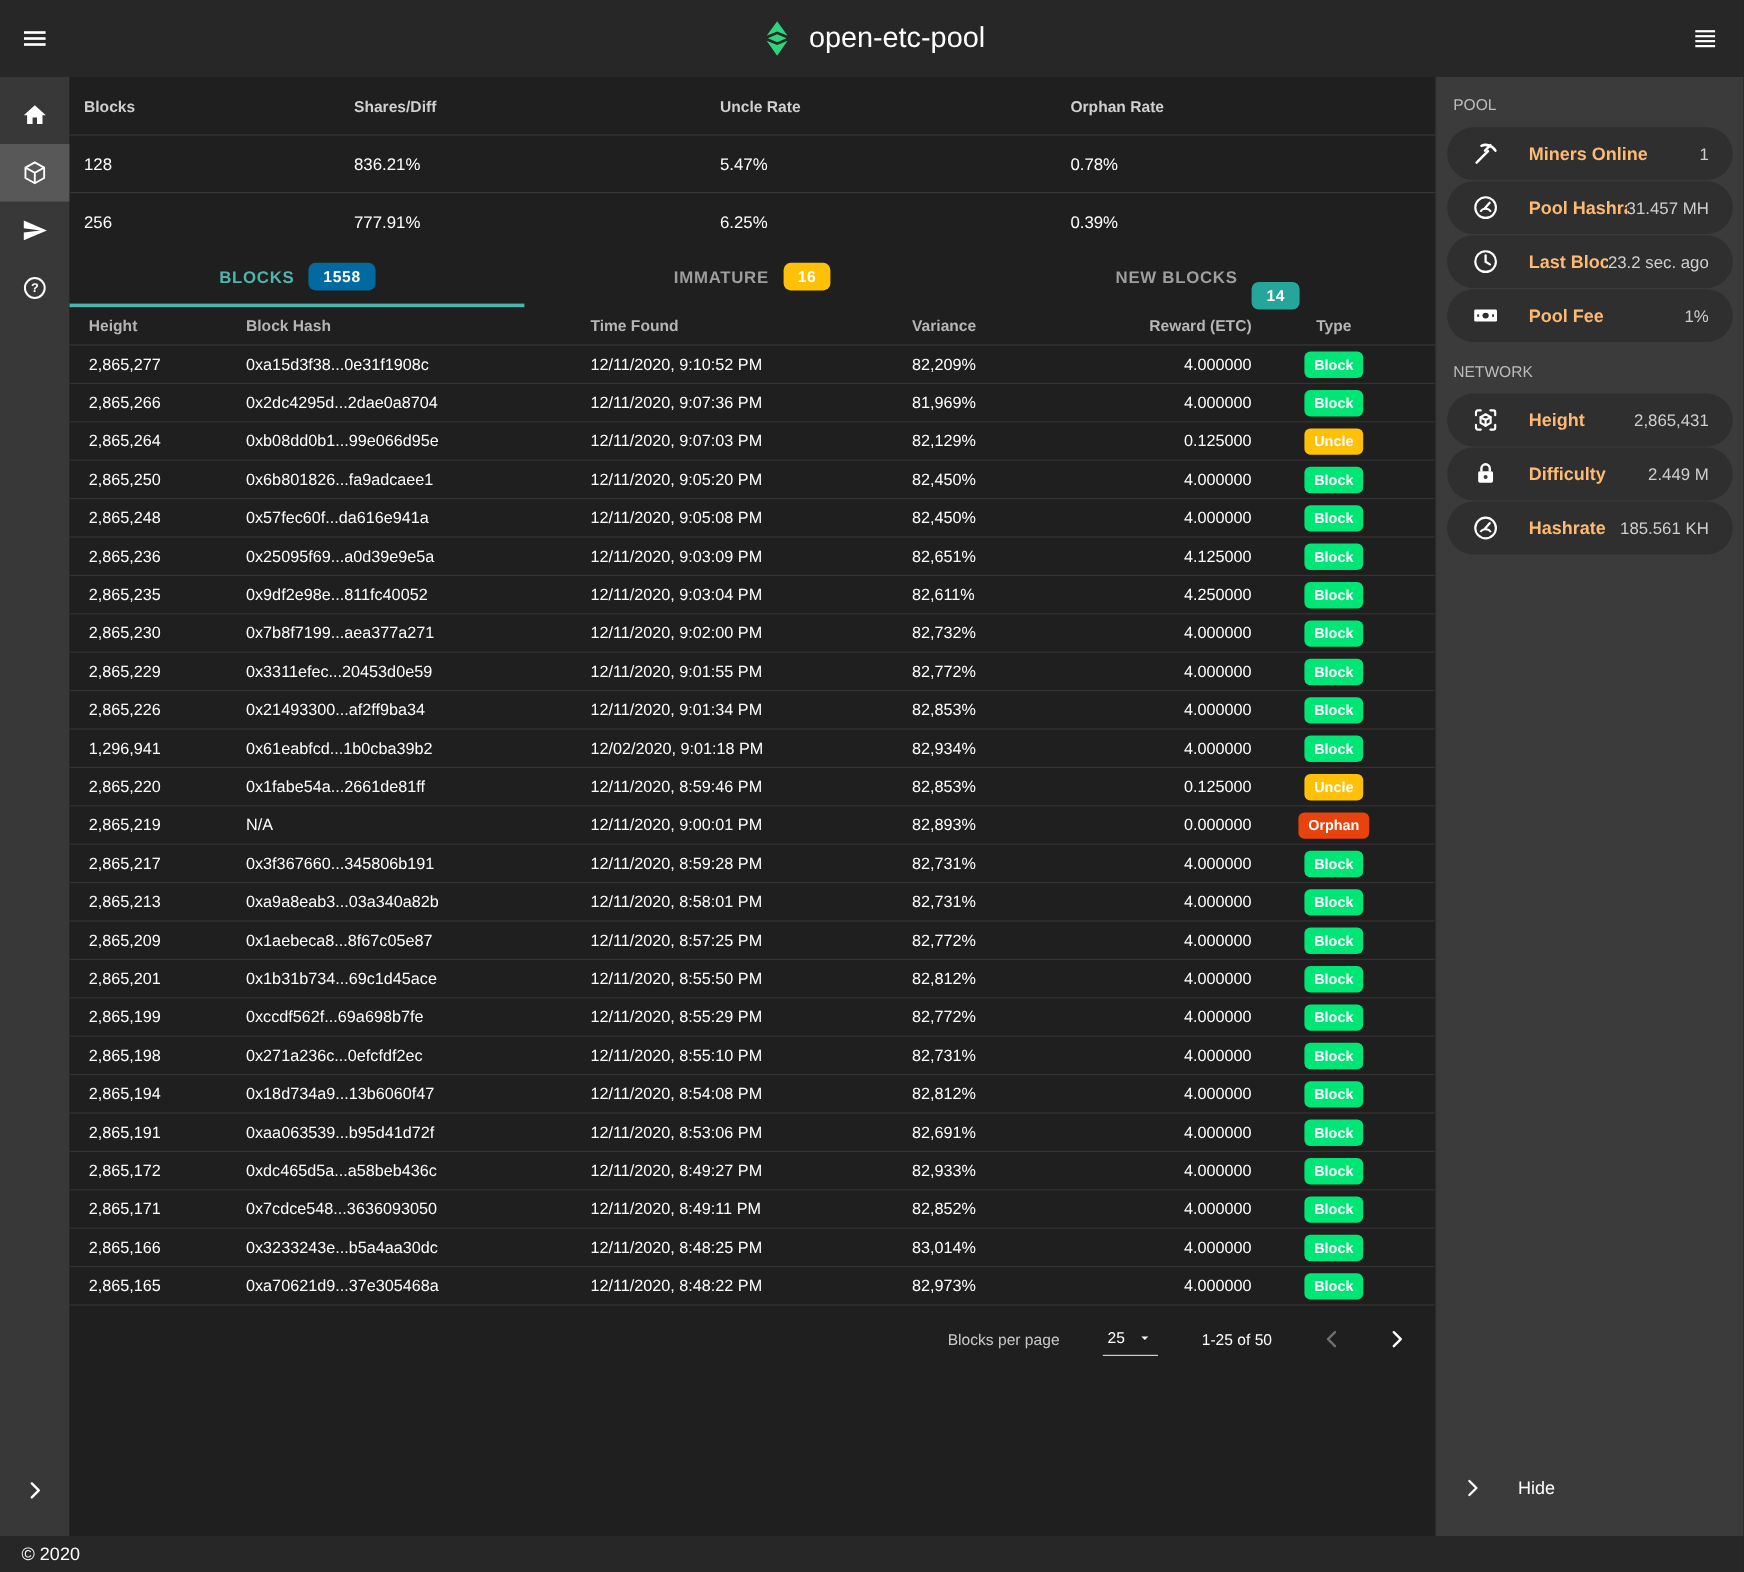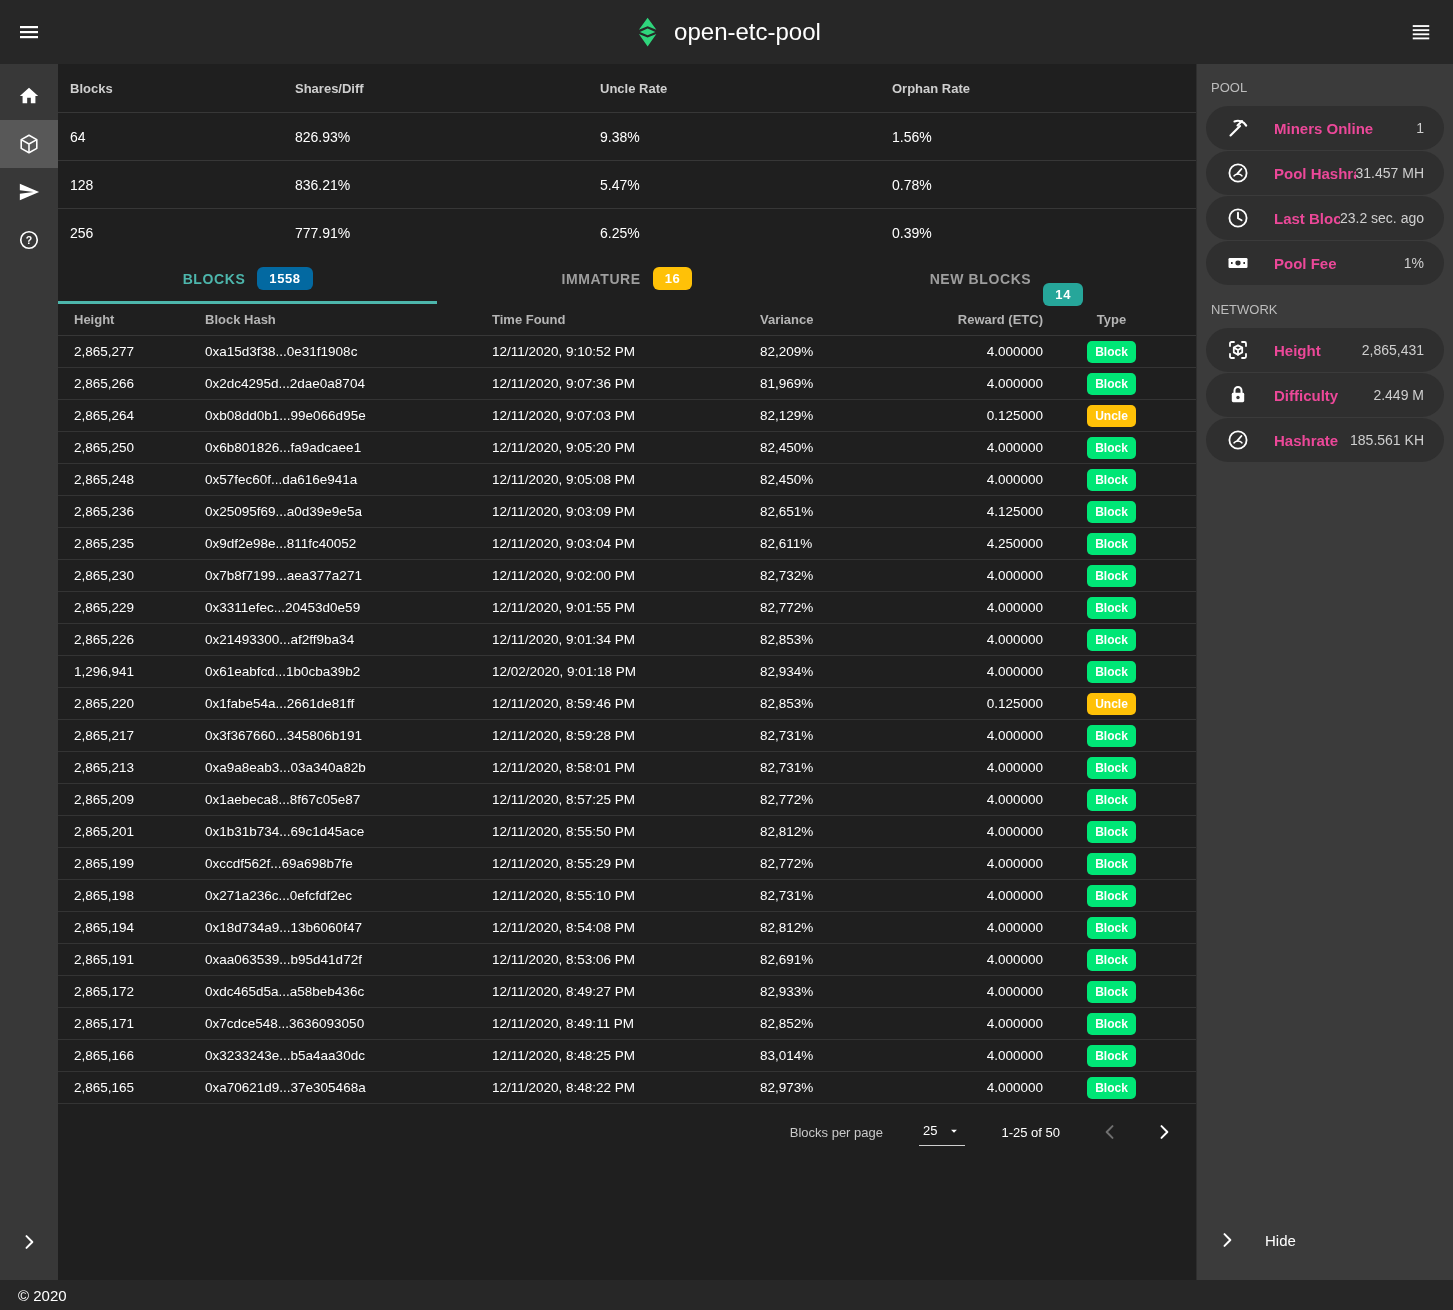--- a/index.html
+++ b/index.html
@@ -51,21 +51,21 @@
   .pg-btn.disabled { color:#6f6f6f; }
   .pg-btn.enabled { color:#fff; }
 
   .main-fill { flex:1; }
 
   
   .panel { width:257px; flex:0 0 257px; background:#3b3b3b; border-left:1px solid #2e2e2e; display:flex; flex-direction:column; }
   .panel-title { color:#bdbdbd; font-size:13px; padding:16px 14px 10px; }
   .panel-item { height:44px; margin:1px 9px; border-radius:22px; background:#2f2f2f; display:flex; align-items:center; padding:0 20px; cursor:pointer; }
   .panel-item .p-icon { width:24px; display:flex; justify-content:center; color:#fff; }
-  .panel-item .p-label { margin-left:24px; flex:1; color:#ec4899; font-size:15px; font-weight:bold; white-space:nowrap; overflow:hidden; }
+  .panel-item .p-label { margin-left:24px; flex:1; color:#fdba74; font-size:15px; font-weight:bold; white-space:nowrap; overflow:hidden; }
   .panel-item .p-value { color:#cfcfcf; font-size:14px; white-space:nowrap; }
   .panel-hide { margin-top:auto; margin-bottom:16px; height:48px; display:flex; align-items:center; gap:28px; padding:0 20px; color:#fff; font-size:15px; cursor:pointer; }
 
   
   .footer { height:30px; flex:0 0 30px; background:#272727; color:#fff; display:flex; align-items:center; padding-left:18px; font-size:15px; }
 
   svg { display:block; }
 </style>
 </head>
 <body>
@@ -160,26 +160,20 @@
     <div class="main">
 
       <div class="stats-head">
           <div>Blocks</div>
           <div>Shares/Diff</div>
           <div>Uncle Rate</div>
           <div>Orphan Rate</div>
         </div>
       <div>
           <div class="stats-row">
-            <div>64</div>
-            <div>826.93%</div>
-            <div>9.38%</div>
-            <div>1.56%</div>
-          </div>
-          <div class="stats-row">
             <div>128</div>
             <div>836.21%</div>
             <div>5.47%</div>
             <div>0.78%</div>
           </div>
           <div class="stats-row">
             <div>256</div>
             <div>777.91%</div>
             <div>6.25%</div>
             <div>0.39%</div>
@@ -298,20 +292,28 @@
             <div class="c-reward">4.000000</div>
             <div class="c-type"><span class="badge-type" style="background: rgb(0, 230, 118);">Block</span></div>
           </div>
           <div class="trow">
             <div>2,865,220</div>
             <div>0x1fabe54a...2661de81ff</div>
             <div>12/11/2020, 8:59:46 PM</div>
             <div class="c-variance">82,853%</div>
             <div class="c-reward">0.125000</div>
             <div class="c-type"><span class="badge-type" style="background: rgb(255, 193, 7);">Uncle</span></div>
+          </div>
+          <div class="trow">
+            <div>2,865,219</div>
+            <div>N/A</div>
+            <div>12/11/2020, 9:00:01 PM</div>
+            <div class="c-variance">82,893%</div>
+            <div class="c-reward">0.000000</div>
+            <div class="c-type"><span class="badge-type" style="background: rgb(232, 67, 13);">Orphan</span></div>
           </div>
           <div class="trow">
             <div>2,865,217</div>
             <div>0x3f367660...345806b191</div>
             <div>12/11/2020, 8:59:28 PM</div>
             <div class="c-variance">82,731%</div>
             <div class="c-reward">4.000000</div>
             <div class="c-type"><span class="badge-type" style="background: rgb(0, 230, 118);">Block</span></div>
           </div>
           <div class="trow">

